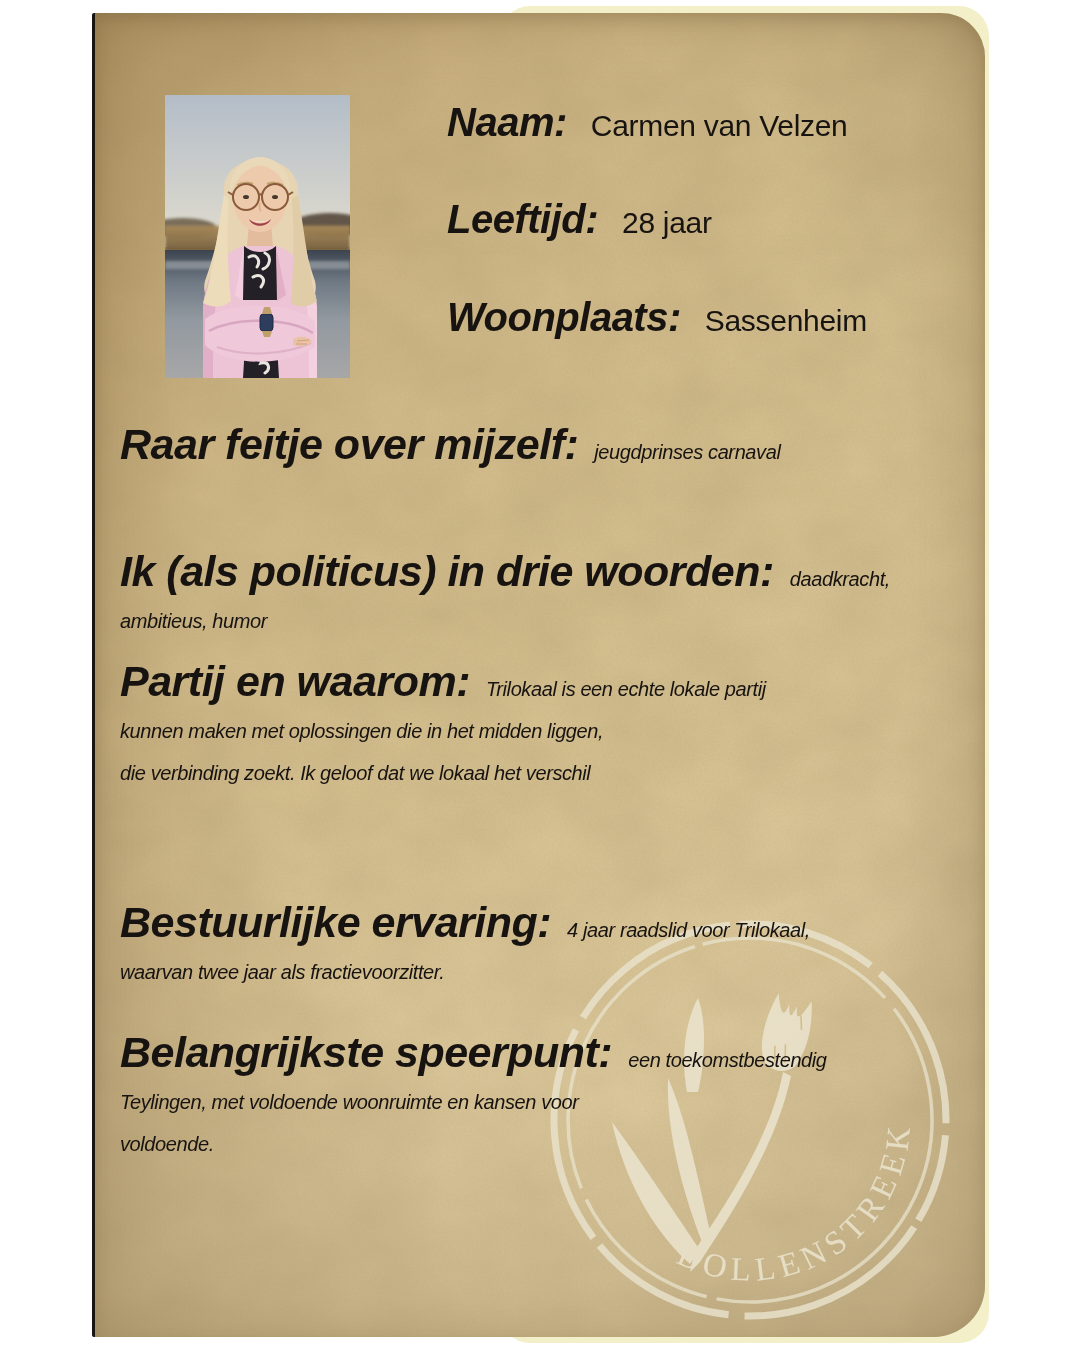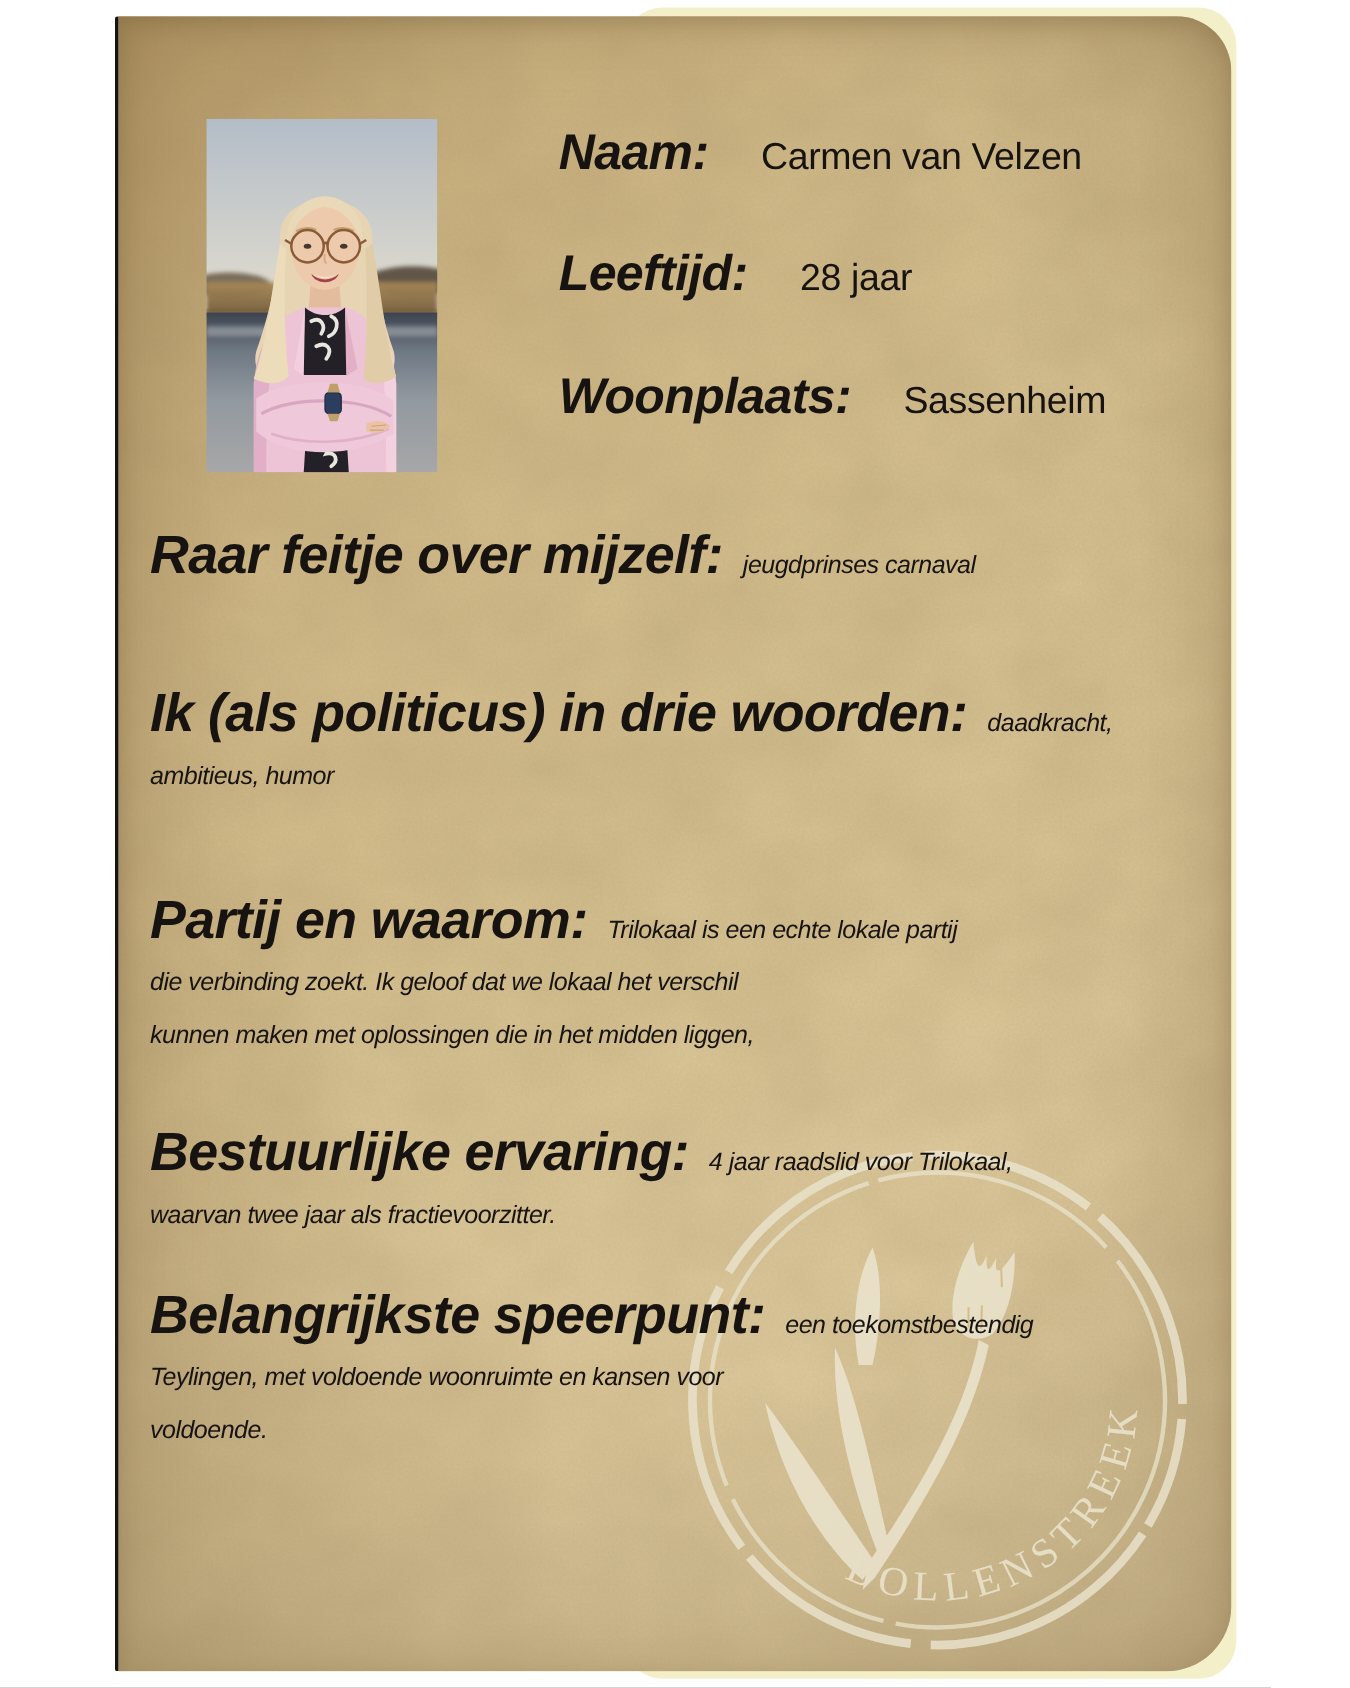--- a/index.html
+++ b/index.html
@@ -8,21 +8,21 @@
   .under-sheet{position:absolute;left:500px;top:6px;width:489px;height:1337px;
         background:#f3f0c9;border-radius:30px;}
   .parchment{position:absolute;left:92px;top:13px;width:893px;height:1324px;box-sizing:border-box;
         background:linear-gradient(135deg,#c3a774 0%,#d2bb8a 30%,#d8c393 55%,#ddc99b 80%,#dfcda1 100%);
         border-left:3px solid #181510;border-radius:2px 44px 52px 2px;overflow:hidden;
         box-shadow:inset 0 0 70px rgba(110,82,40,.30), inset 0 5px 16px rgba(70,52,25,.25);}
   .texture{position:absolute;left:0;top:0;width:100%;height:100%;z-index:1;pointer-events:none;}
   .stamp{position:absolute;left:445px;top:897px;z-index:2;}
   .photo{position:absolute;left:70px;top:82px;width:185px;height:283px;z-index:3;overflow:hidden;}
   .textlayer{position:absolute;left:0;top:0;width:100%;height:100%;z-index:4;color:#171310;}
-  .info-row{position:absolute;left:352px;display:flex;align-items:baseline;white-space:nowrap;gap:18px;}
+  .info-row{position:absolute;left:352px;display:flex;align-items:baseline;white-space:nowrap;}
   .info-label{font-size:40px;font-weight:700;font-style:italic;letter-spacing:-.5px;margin-right:24px;}
   .info-value{font-size:30px;letter-spacing:-.3px;}
   .section{position:absolute;left:25px;width:868px;}
   .sec-line{line-height:40px;white-space:nowrap;}
   .sec-label{font-size:43px;font-weight:700;font-style:italic;letter-spacing:-.5px;margin-right:16px;}
   .sec-text{font-size:20px;font-style:italic;letter-spacing:-.4px;}
 </style>
 </head>
 <body>
 
@@ -169,29 +169,29 @@
 
       <div class="section" style="top:538px">
         <div class="sec-line">
           <span class="sec-label">Ik (als politicus) in drie woorden:</span><span class="sec-text">daadkracht,</span>
         </div>
         <div class="sec-line">
           <span class="sec-text">ambitieus, humor</span>
         </div>
       </div>
 
-      <div class="section" style="top:703px">
+      <div class="section" style="top:648px">
         <div class="sec-line">
           <span class="sec-label">Partij en waarom:</span><span class="sec-text">Trilokaal is een echte lokale partij</span>
         </div>
         <div class="sec-line">
+          <span class="sec-text">kunnen maken met oplossingen die in het midden liggen,</span>
+        </div>
+        <div class="sec-line">
           <span class="sec-text">die verbinding zoekt. Ik geloof dat we lokaal het verschil</span>
-        </div>
-        <div class="sec-line">
-          <span class="sec-text">kunnen maken met oplossingen die in het midden liggen,</span>
         </div>
       </div>
 
       <div class="section" style="top:889px">
         <div class="sec-line">
           <span class="sec-label">Bestuurlijke ervaring:</span><span class="sec-text">4 jaar raadslid voor Trilokaal,</span>
         </div>
         <div class="sec-line">
           <span class="sec-text">waarvan twee jaar als fractievoorzitter.</span>
         </div>

